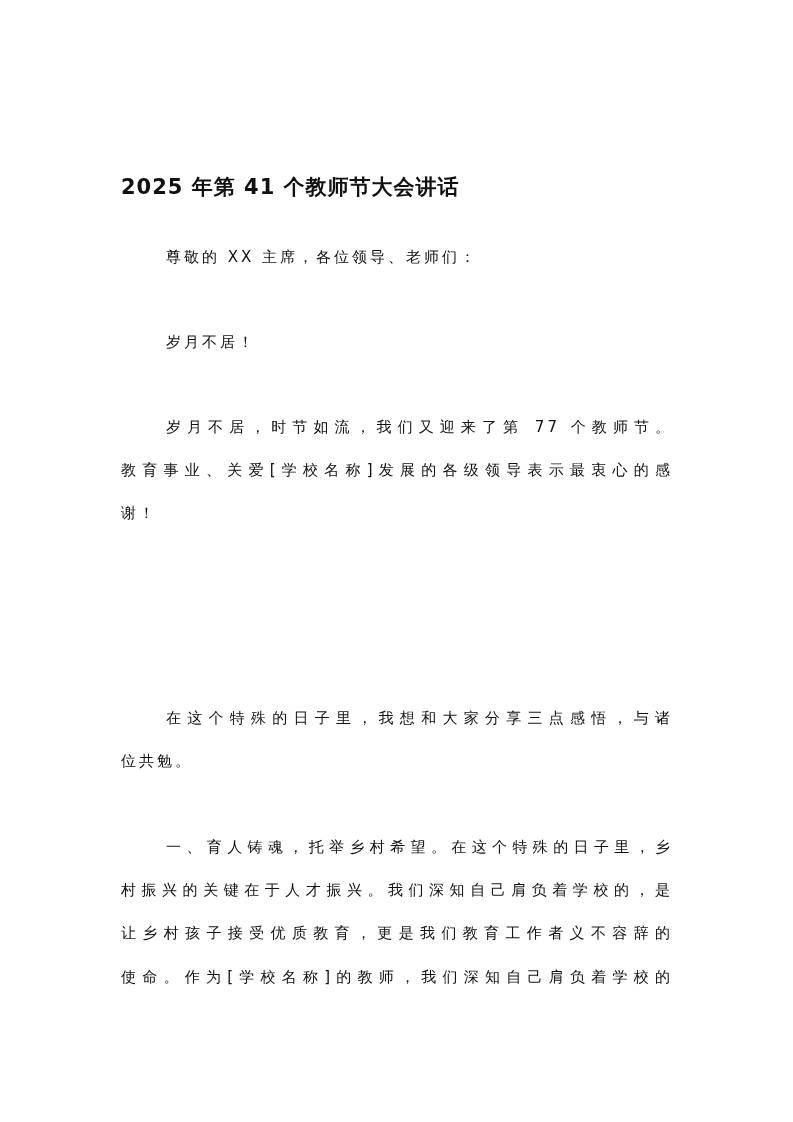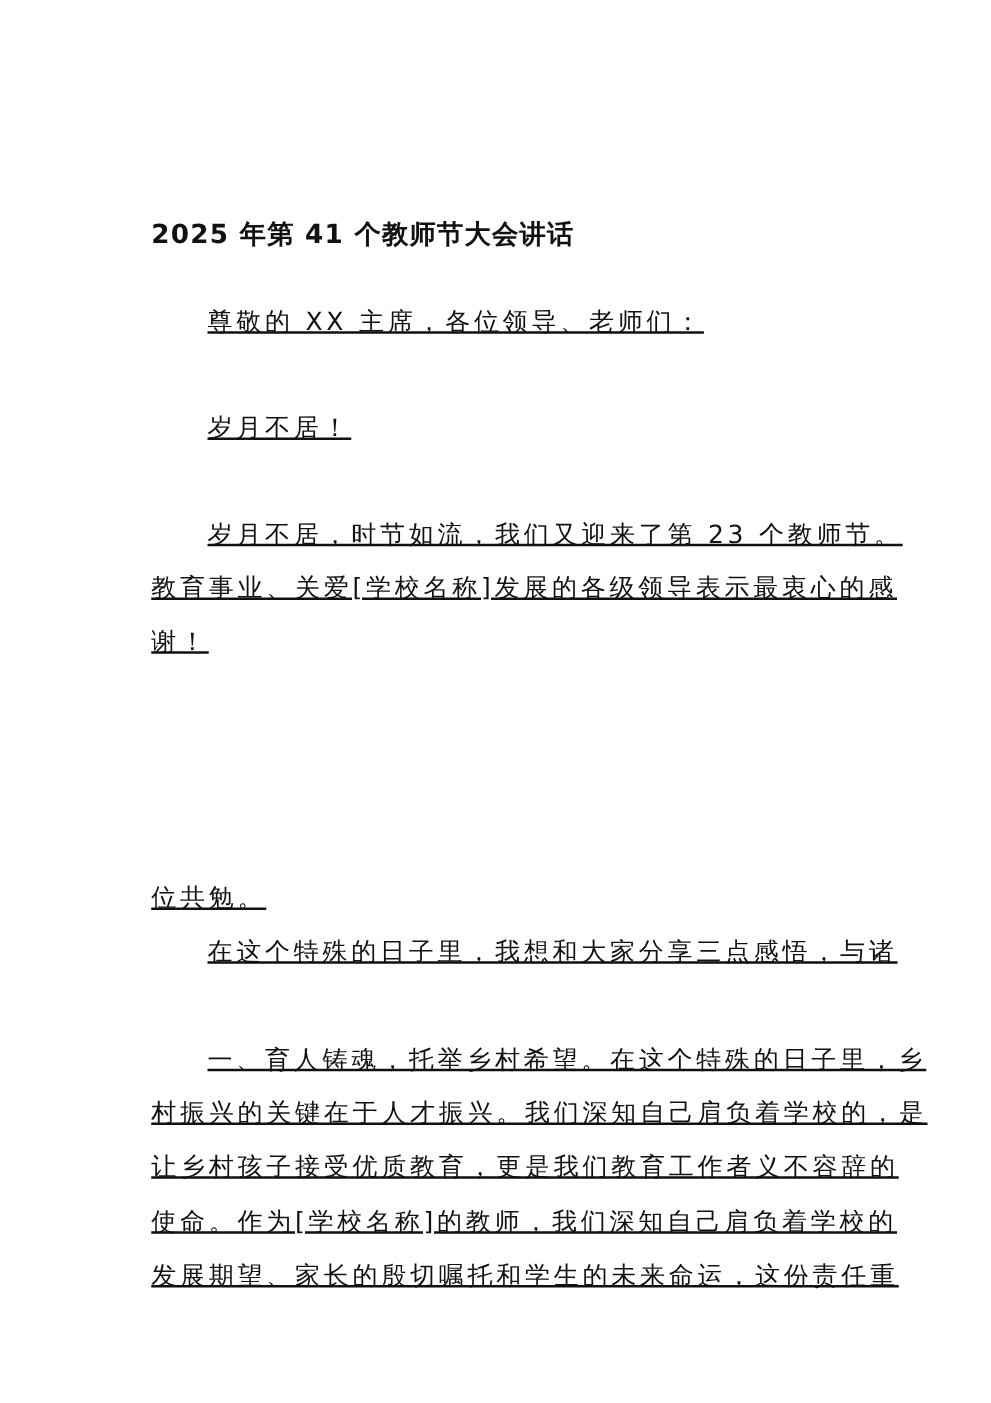--- a/index.html
+++ b/index.html
@@ -43,53 +43,51 @@
   .line.last {
     text-align-last: left;
   }
   .line.first {
     text-indent: 45px;
   }
   .para-lines {
     position: absolute;
     left: 0;
     width: 552px;
-    font-size: 20px;
+    font-size: 15px;
     line-height: 43.2px;
     letter-spacing: 3px;
-    text-decoration: underline;
   }
 </style>
 </head>
 <body>
 
 <div class="page">
 
   <div class="title">2025 年第 41 个教师节大会讲话</div>
 
   <div class="para-lines" style="top:236px;">
     <span class="line first last">尊敬的 XX 主席，各位领导、老师们：</span>
   </div>
 
   <div class="para-lines" style="top:321px;">
     <span class="line first last">岁月不居！</span>
   </div>
 
   <div class="para-lines" style="top:406px;">
-    <span class="line first">岁月不居，时节如流，我们又迎来了第 23 个教师节。</span>
+    <span class="line first">岁月不居，时节如流，我们又迎来了第 77 个教师节。</span>
     <span class="line">教育事业、关爱[学校名称]发展的各级领导表示最衷心的感</span>
     <span class="line last">谢！</span>
   </div>
 
   <div class="para-lines" style="top:697px;">
+    <span class="line first">在这个特殊的日子里，我想和大家分享三点感悟，与诸</span>
     <span class="line last">位共勉。</span>
-    <span class="line first">在这个特殊的日子里，我想和大家分享三点感悟，与诸</span>
   </div>
 
   <div class="para-lines" style="top:826px;">
     <span class="line first">一、育人铸魂，托举乡村希望。在这个特殊的日子里，乡</span>
     <span class="line">村振兴的关键在于人才振兴。我们深知自己肩负着学校的，是</span>
     <span class="line">让乡村孩子接受优质教育，更是我们教育工作者义不容辞的</span>
     <span class="line">使命。作为[学校名称]的教师，我们深知自己肩负着学校的</span>
-    <span class="line">发展期望、家长的殷切嘱托和学生的未来命运，这份责任重</span>
   </div>
 
 </div>
 
 </body></html>

